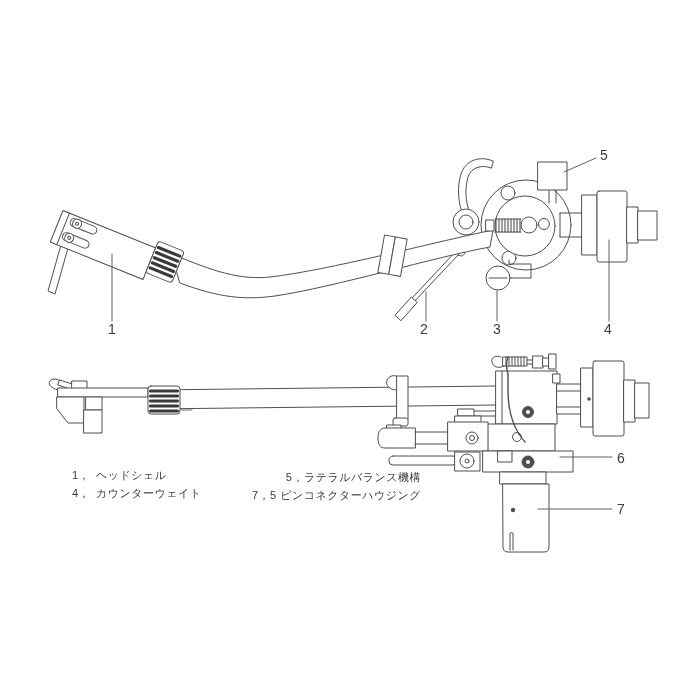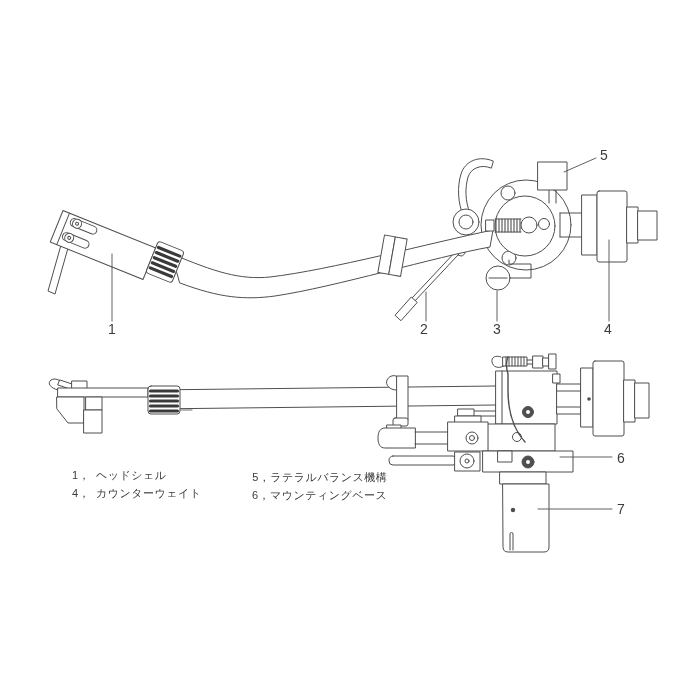--- a/index.html
+++ b/index.html
@@ -259,16 +259,16 @@
     <text class="callout" x="621" y="514">7</text>
   </g>
 </svg>
 
 <div class="legend legend-col1">
   <div><span class="num">1，</span><span>ヘッドシェル</span></div>
   <div><span class="num">4，</span><span>カウンターウェイト</span></div>
 </div>
 <div class="legend legend-col2">
   <div><span class="num">5，</span><span>ラテラルバランス機構</span></div>
-  <div><span class="num">6，</span><span>マウンティングベース</span></div>
+  <div><span class="num">7，</span><span>5 ピンコネクターハウジング</span></div>
 </div>
 
 </div>
 
 </body></html>

